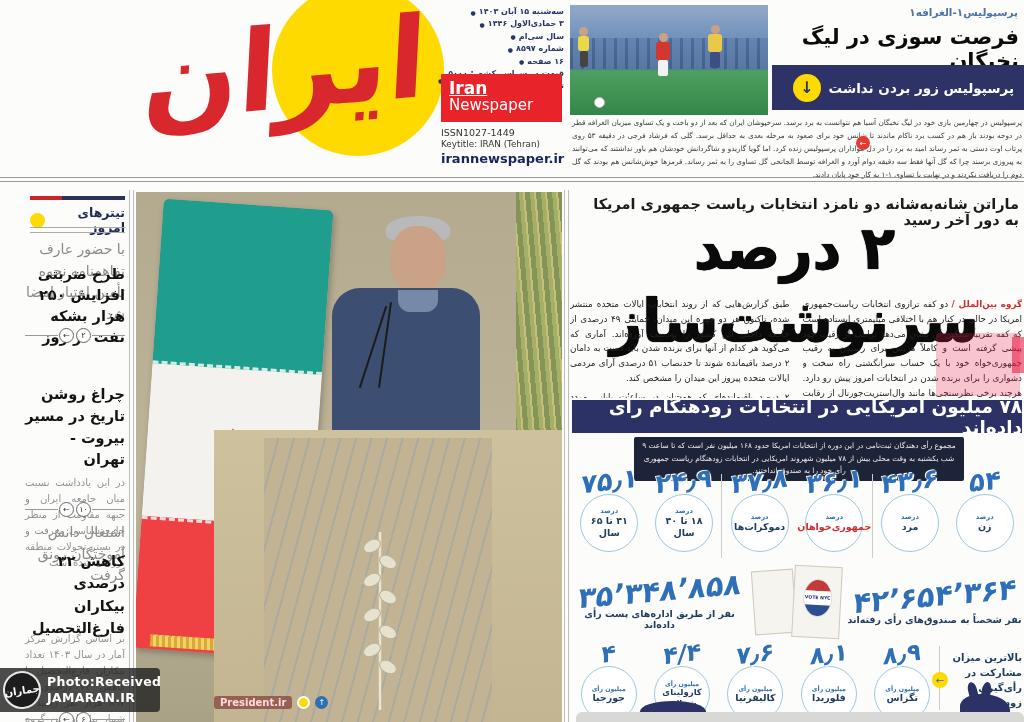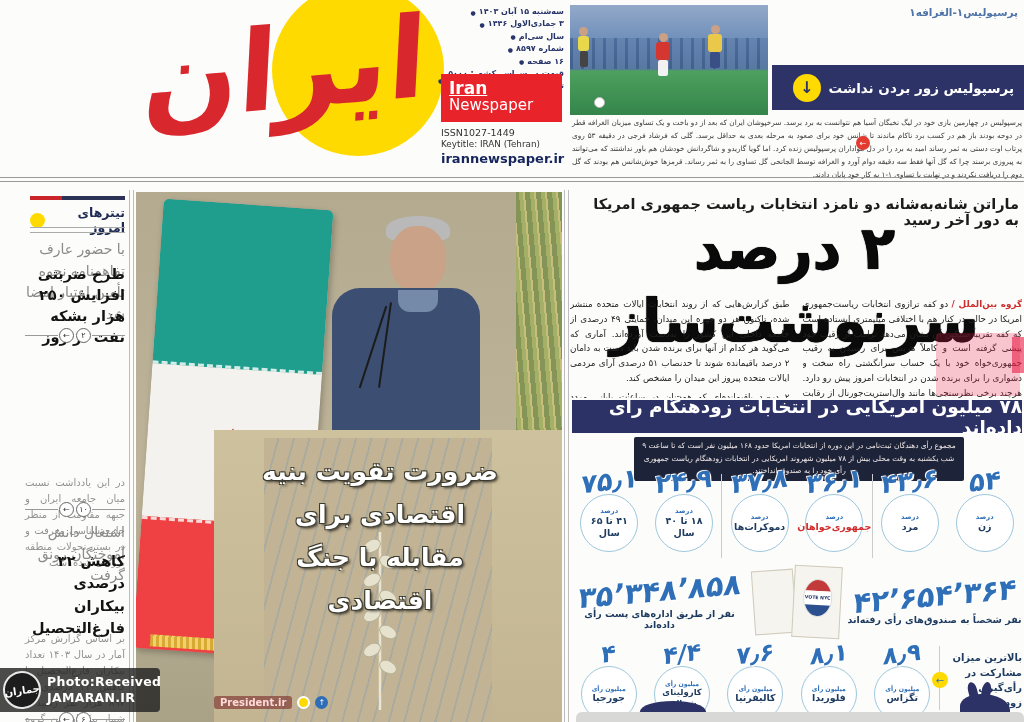--- a/index.html
+++ b/index.html
@@ -223,20 +223,21 @@
     </div>
     <div class="player" style="left:138px;top:20px">
       <div class="phead"></div>
         <div class="ptorso" style="background: rgb(233, 200, 74);"></div>
         <div class="plegs" style="background:#3a4f86"></div>
     </div>
     <div class="abs ball"></div>
   </div>
 
   <div class="abs scoreline rtl">پرسپولیس۱-الغرافه۱</div>
+  <div class="abs sports-headline rtl">فرصت سوزی در لیگ نخبگان</div>
   <div class="abs sports-banner">
     <span class="btxt">پرسپولیس زور بردن نداشت</span>
     <span class="ycirc">↓</span>
   </div>
   <div class="abs sports-body rtl">پرسپولیس در چهارمین بازی خود در لیگ نخبگان آسیا هم نتوانست به برد برسد. سرخپوشان ایران که بعد از دو باخت و یک تساوی میزبان الغرافه قطر در دوحه بودند باز هم در کسب برد ناکام ماندند تا شانس خود برای صعود به مرحله بعدی به حداقل برسد. گلی که فرشاد فرجی در دقیقه ۵۳ روی پرتاب اوت دستی به ثمر رساند امید به برد را در دل هواداران پرسپولیس زنده کرد. اما گویا گاریدو و شاگردانش خودشان هم باور نداشتند که می‌توانند به پیروزی برسند چرا که گل آنها فقط سه دقیقه دوام آورد و الغرافه توسط الجانحی گل تساوی را به ثمر رساند. قرمزها خوش‌شانس هم بودند که گل دوم را دریافت نکردند و در نهایت با تساوی ۱-۱ به کار خود پایان دادند.</div>
   <div class="abs more-red">←</div>
 
   <div class="abs mast-rule"></div>
 
   <div class="abs vrule" style="left:129px"></div>
@@ -251,20 +252,21 @@
 
   <div class="abs sb-kicker" style="top:239px">با حضور عارف تفاهمنامه نحوه تأمین اعتبار امضا شد</div>
   <div class="abs sb-headline" style="top:264px">طرح ضربتی افزایش ۲۵۰ هزار بشکه نفت در روز</div>
   <div class="abs sb-marker" style="top:328px">
     <span class="mline"></span>
     <span class="mcirc">←</span>
     <span class="mcirc">۲</span>
     <span class="mline"></span>
   </div>
 
+  <div class="abs sb-headline" style="top:384px;line-height:1.5">چراغ روشن تاریخ در مسیر بیروت - تهران</div>
   <div class="abs sb-body" style="top:458px">در این یادداشت نسبت میان جامعه ایران و جبهه مقاومت از منظر جامعه‌شناسی معرفت و در بستر تحولات منطقه بررسی شده است</div>
   <div class="abs sb-marker" style="top:502px">
     <span class="mline"></span>
     <span class="mcirc">←</span>
     <span class="mcirc">۱۰</span>
     <span class="mline"></span>
   </div>
 
   <div class="abs sb-kicker" style="top:522px">اشتغال دانش آموختگان رونق گرفت</div>
   <div class="abs sb-headline" style="top:550px;line-height:1.55">کاهش ۳۲ درصدی بیکاران فارغ‌التحصیل</div>
@@ -307,21 +309,20 @@
         <ellipse cx="36" cy="40" rx="9" ry="6" transform="rotate(28 36 40)"></ellipse>
         <ellipse cx="20" cy="58" rx="9" ry="6" transform="rotate(-28 20 58)"></ellipse>
         <ellipse cx="36" cy="75" rx="9" ry="6" transform="rotate(28 36 75)"></ellipse>
         <ellipse cx="20" cy="93" rx="9" ry="6" transform="rotate(-28 20 93)"></ellipse>
         <ellipse cx="36" cy="110" rx="9" ry="6" transform="rotate(28 36 110)"></ellipse>
         <ellipse cx="20" cy="128" rx="9" ry="6" transform="rotate(-28 20 128)"></ellipse>
         <ellipse cx="36" cy="145" rx="9" ry="6" transform="rotate(28 36 145)"></ellipse>
       </g>
     </svg>
 
-    <div class="quote rtl">ضرورت تقویت بنیه اقتصادی برای مقابله با جنگ اقتصادی</div>
 
     <div class="credit">
       <span class="ctxt ltr">President.ir</span>
       <span class="cdot-y"></span>
       <span class="cdot-b">↑</span>
     </div>
   </div>
 
   <div class="abs kicker rtl">ماراتن شانه‌به‌شانه دو نامزد انتخابات ریاست جمهوری امریکا به دور آخر رسید</div>
   <div class="abs main-headline rtl">۲ درصد سرنوشت‌ساز</div>

